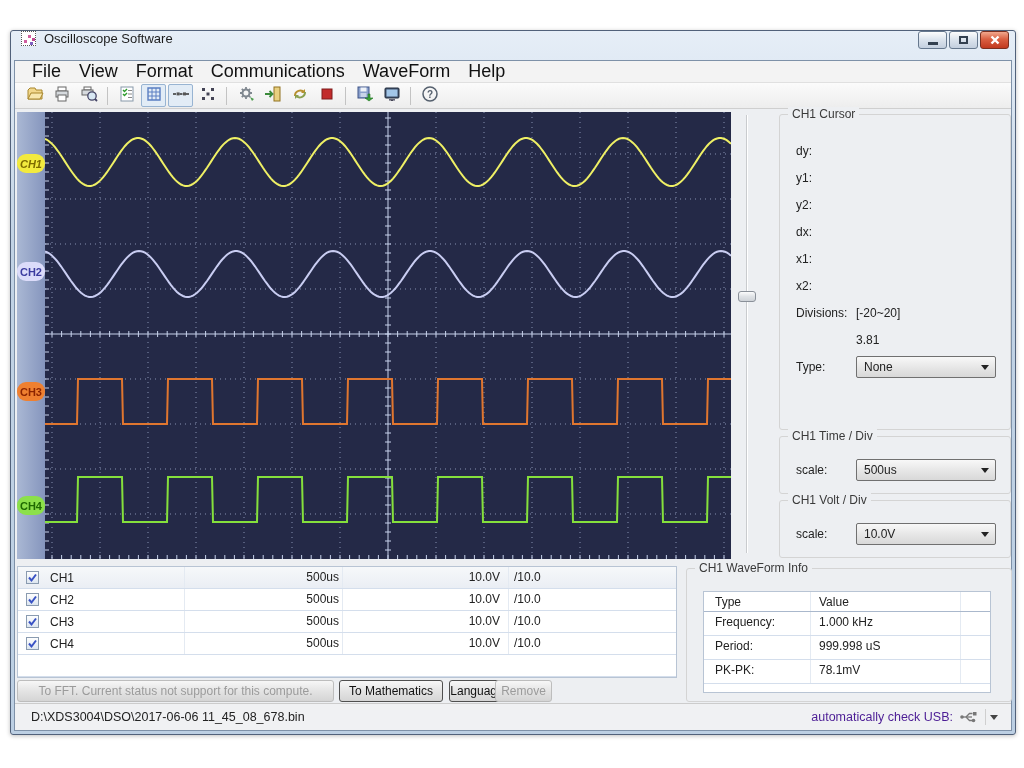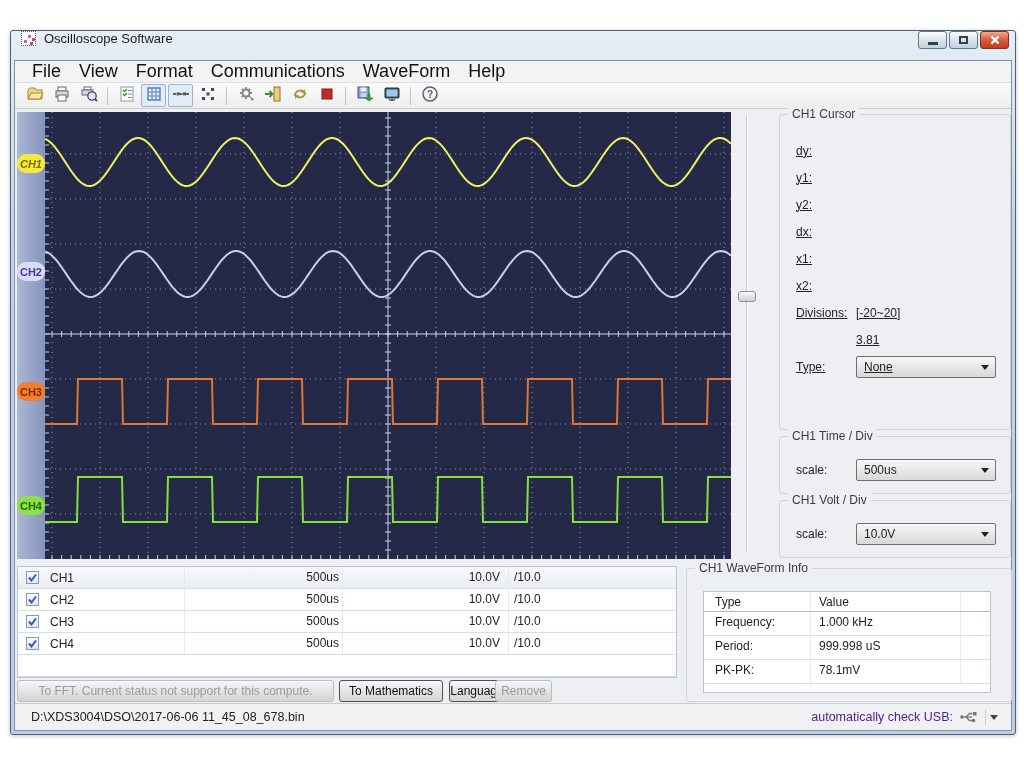--- a/index.html
+++ b/index.html
@@ -49,21 +49,21 @@
   .vslider { position:absolute; left:722px; top:6px; width:20px; height:438px; }
   .vslider .track { position:absolute; left:9px; top:0; width:2px; height:100%; background:#c9cbce; border-right:1px solid #fff; }
   .vslider .handle { position:absolute; left:1px; top:176px; width:18px; height:11px;
       background:linear-gradient(#fcfcfc,#dfe2e6 50%,#cfd3d8); border:1px solid #8a9099; border-radius:3px; }
   
   .groupbox { position:absolute; border:1px solid #d4d4d4; border-radius:3px; background:transparent; }
   .groupbox > .gb-title { position:absolute; top:-8px; left:8px; background:#edeff2; padding:0 4px; font-size:12px; color:#3a3a3a; }
   .gb-cursor { left:764px; top:5px; width:232px; height:316px;padding-left:32px; }
   .gb-time   { left:764px; top:327px; width:232px; height:58px; }
   .gb-volt   { left:764px; top:391px; width:232px; height:58px; }
-  .cursor-rows { position:absolute; left:16px; top:22px; right:4px;text-decoration:underline; }
+  .cursor-rows { position:absolute; left:16px; top:22px; right:4px; }
   .cursor-row { height:27px; display:flex; align-items:center; }
   .cursor-row .lbl { width:60px; }
   .scale-row { position:absolute; left:16px; top:22px; right:10px; display:flex; align-items:center; }
   .scale-row .lbl { width:60px; }
   
   .dropdown { position:relative; width:140px; height:22px; border:1px solid #707070; border-radius:2px;
       background:linear-gradient(#f8f8f8,#e4e4e4 60%,#d8d8d8); display:flex; align-items:center; padding:0 20px 0 7px; }
   .dropdown .arrow { position:absolute; right:6px; top:8px; width:0; height:0;
       border-left:4px solid transparent; border-right:4px solid transparent; border-top:5px solid #222; }
   

